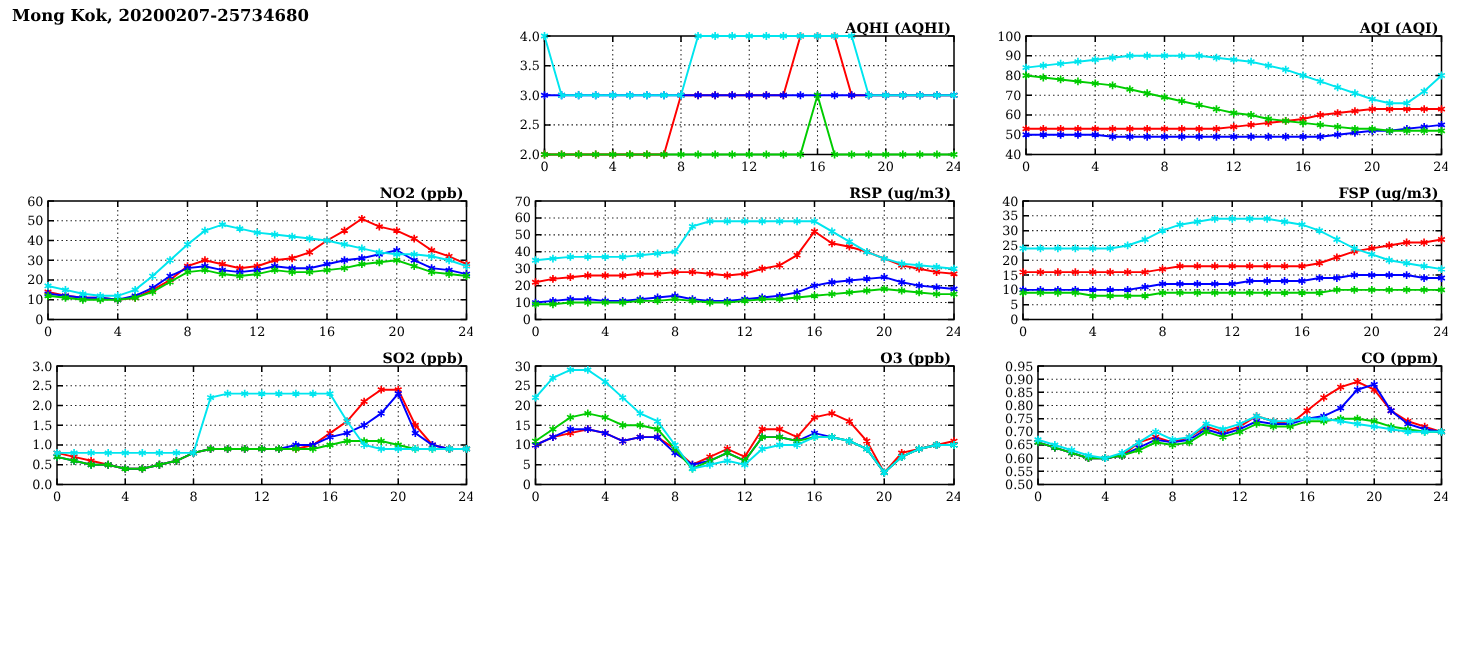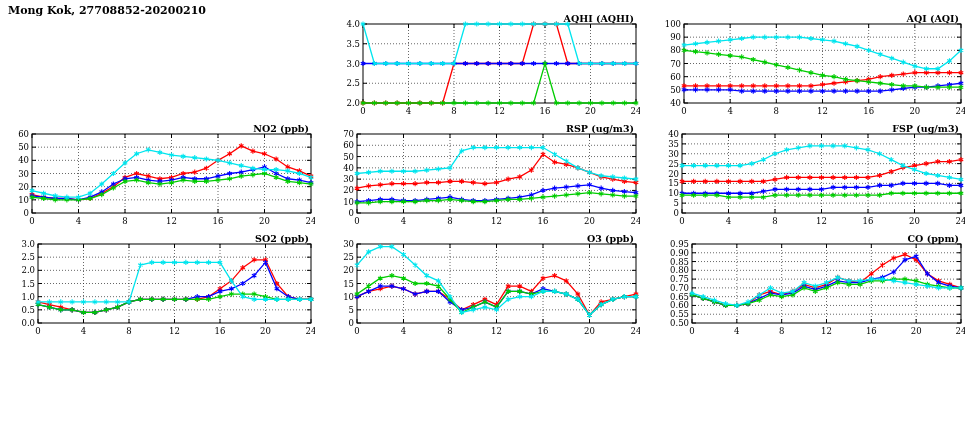--- a/index.html
+++ b/index.html
@@ -6,21 +6,21 @@
   body{width:975px;height:447px;font-family:"DejaVu Serif",serif;color:#000;position:relative;overflow:hidden;}
   #title{position:absolute;left:8px;top:4px;font-size:11px;font-weight:bold;font-family:"DejaVu Serif",serif;}
   .panel{position:absolute;}
   .panel svg{display:block;}
   .plabel{font-family:"DejaVu Serif",serif;font-size:9.5px;font-weight:bold;}
   .tick{font-family:"DejaVu Serif",serif;font-size:8.5px;}
 </style>
 </head>
 <body>
 
-<div id="title">Mong Kok, 27708852-20200210</div>
+<div id="title">Mong Kok, 20200207-25734680</div>
 
 <div class="panel" id="p-aqhi" style="left:335px;top:14px;">
     <svg width="305" height="105">
       <rect x="0" y="0" width="305" height="105" fill="#ffffff"></rect>
       <g stroke="#000000" stroke-width="0.7" stroke-dasharray="1,2" fill="none" opacity="0.85">
         <line x1="73.5" y1="10" x2="73.5" y2="89"></line>
         <line x1="119" y1="10" x2="119" y2="89"></line>
         <line x1="164.5" y1="10" x2="164.5" y2="89"></line>
         <line x1="210" y1="10" x2="210" y2="89"></line>
         <line x1="255.5" y1="10" x2="255.5" y2="89"></line>

